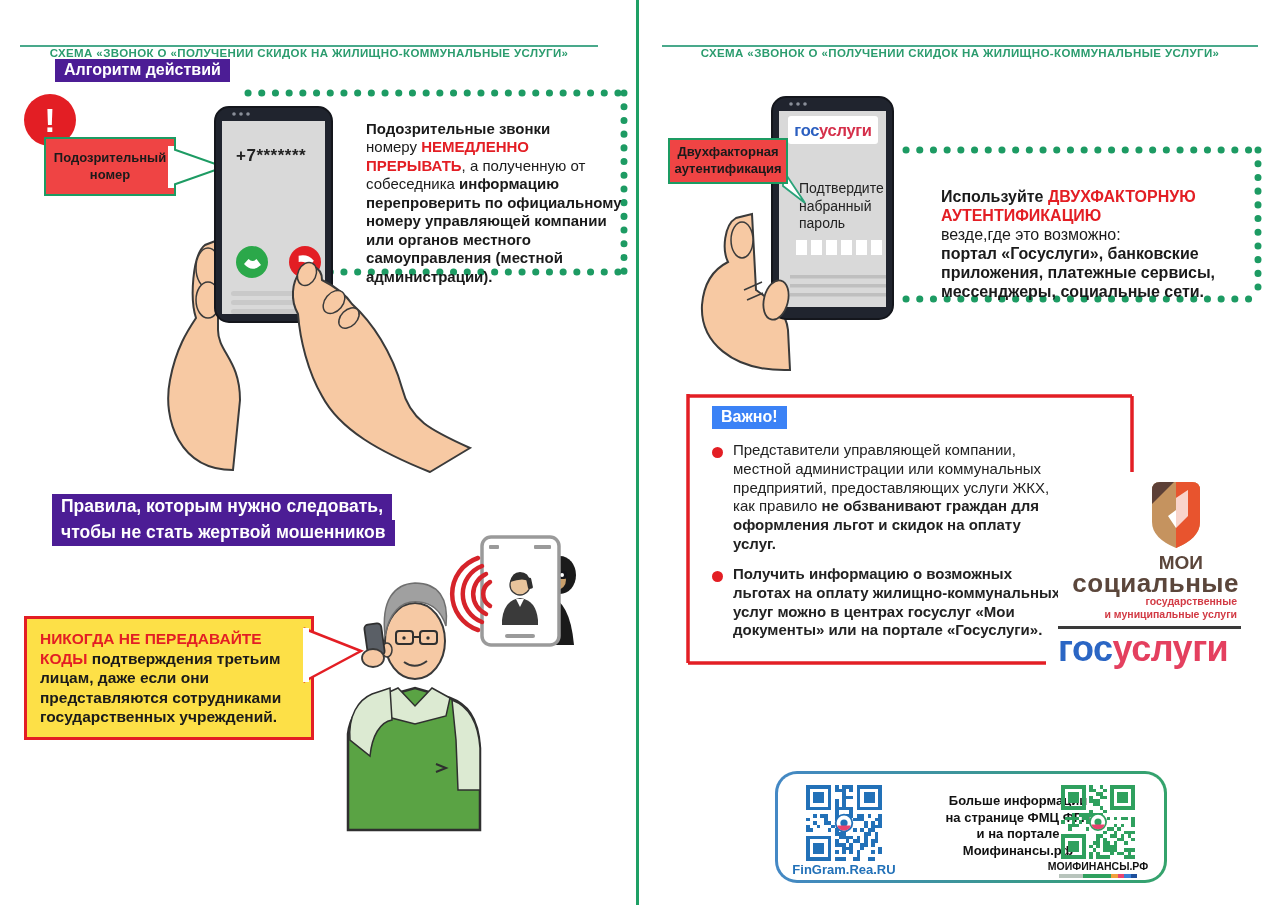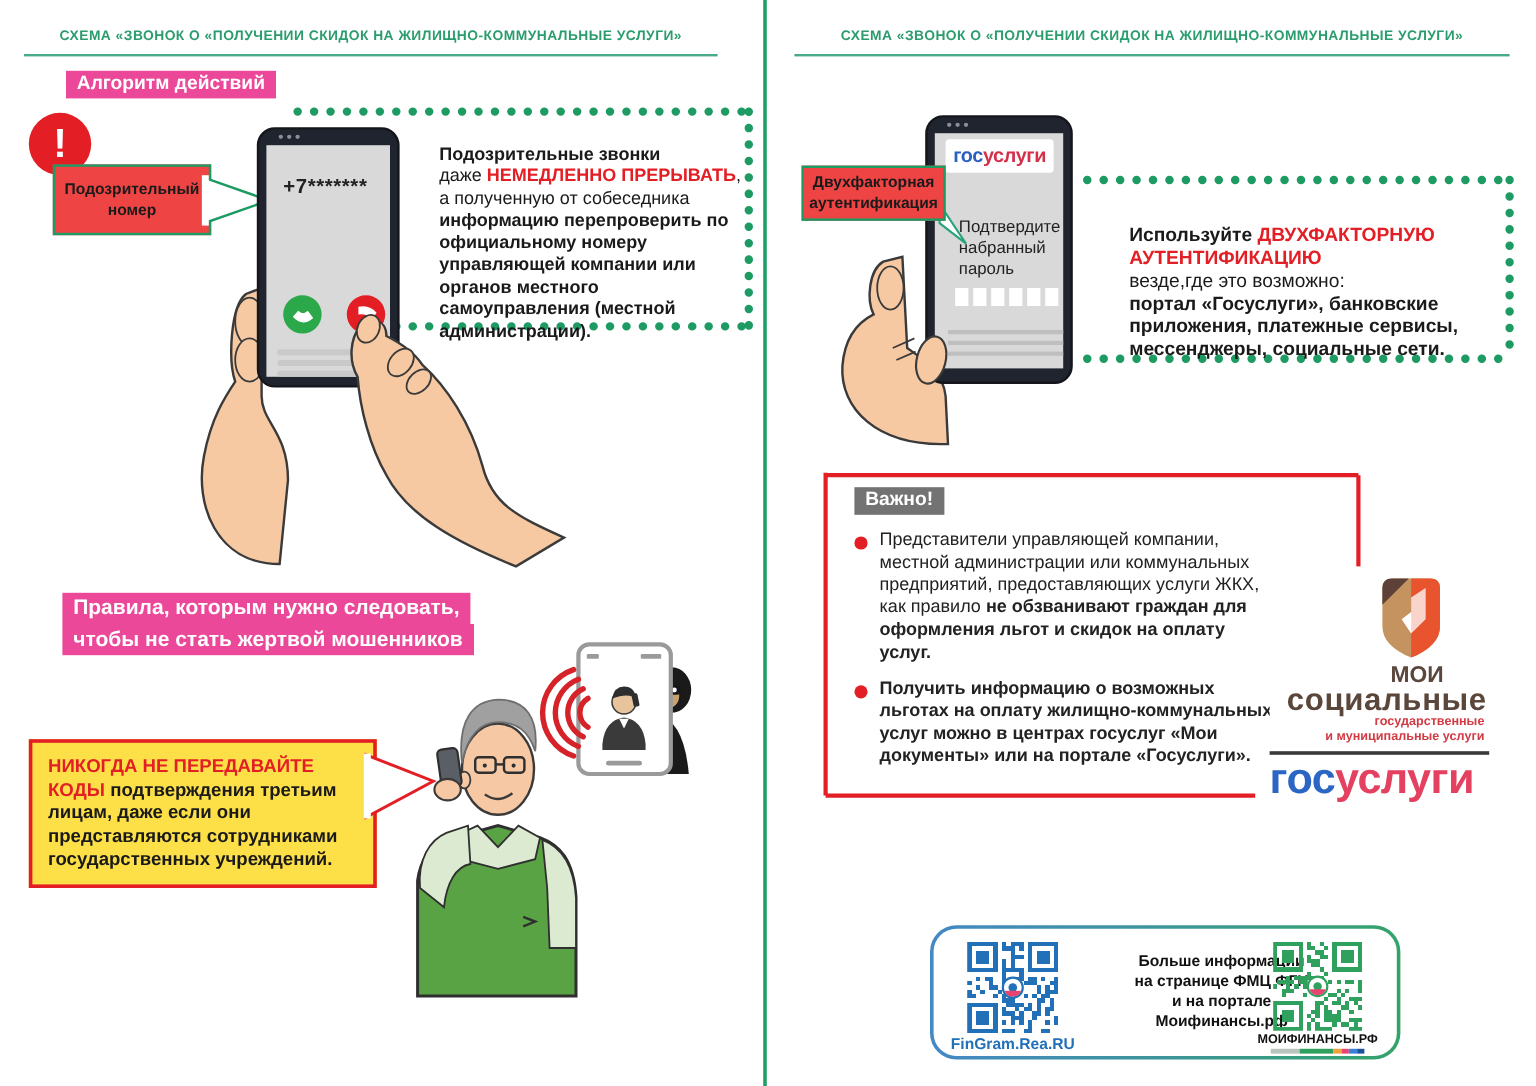--- a/index.html
+++ b/index.html
@@ -1,31 +1,31 @@
 <!DOCTYPE html>
 <html><head>
 <meta charset="utf-8">
 <style>
   html,body{margin:0;padding:0;background:#ffffff;}
   .page{position:relative;width:1280px;height:905px;background:#fff;overflow:hidden;
         font-family:"Liberation Sans", sans-serif;}
   .abs{position:absolute;}
   .b{font-weight:bold;}
   .prewrap{white-space:pre-line;}
-  .panel-title{color:#2b9c6e;font-weight:bold;font-size:11.5px;letter-spacing:.4px;text-align:center;}
+  .panel-title{color:#2b9c6e;font-weight:bold;font-size:11.5px;letter-spacing:.4px;text-align:center;margin-top:23px;}
   .title-rule{height:2px;background:#49a98b;}
-  .gbadge{background:#ec4899;color:#fff;font-weight:bold;display:inline-block;padding:2px 9px 3px;}
+  .gbadge{background:#4c1d95;color:#fff;font-weight:bold;display:inline-block;padding:2px 9px 3px;}
   .divider{position:absolute;left:636px;top:0;width:3px;height:905px;background:#1ea065;}
   .advice{font-size:15px;line-height:18.5px;color:#1a1a1a;}
   .advice .red{color:#e31e24;font-weight:bold;}
   .labelbox{background:#ef4444;border:2px solid #1d9b63;font-size:13px;font-weight:bold;color:#1a1a1a;
             display:flex;align-items:center;justify-content:center;text-align:center;line-height:1.3;}
   .redbox{background:#fde047;border:3px solid #e31e24;font-size:15.5px;line-height:19.5px;font-weight:bold;color:#1a1a1a;}
   .redbox .red{color:#e31e24;}
-  .vbadge{background:#737373;color:#fff;font-weight:bold;font-size:16px;display:inline-block;padding:2px 9px 3px;}
+  .vbadge{background:#3b82f6;color:#fff;font-weight:bold;font-size:16px;display:inline-block;padding:2px 9px 3px;}
   .bullet-dot{width:11px;height:11px;border-radius:50%;background:#e31e24;}
   .btext{font-size:15px;line-height:18.8px;color:#222;}
   .pwbox{width:11px;height:15px;background:#fff;display:inline-block;margin-right:4px;}
   .qrfoot{position:absolute;left:775px;top:771px;width:392px;height:112px;border-radius:22px;
           background:linear-gradient(90deg,#4488c5,#34a36b);padding:0;}
   .qrfoot-inner{position:absolute;left:3px;top:3px;right:3px;bottom:3px;background:#fff;border-radius:19px;}
   .footer-text{font-size:13px;font-weight:bold;color:#111;text-align:center;line-height:16.5px;}
   .colorbar{display:flex;height:4px;width:78px;}
   .colorbar div{height:100%;}
   .moi-line1{color:#5b463b;font-weight:bold;font-size:19px;text-align:right;padding-right:42px;line-height:17px;}
@@ -48,21 +48,21 @@
       <span class="gbadge" style="font-size:16px;">Алгоритм действий</span>
     </div>
 
     <svg class="abs" style="left:230px;top:80px;" width="410" height="210" viewBox="230 80 410 210">
       <line x1="248" y1="93" x2="624" y2="93" stroke="#1d9b63" stroke-width="7" stroke-linecap="round" stroke-dasharray="0.1 13.6"></line>
       <line x1="624" y1="93" x2="624" y2="272" stroke="#1d9b63" stroke-width="7" stroke-linecap="round" stroke-dasharray="0.1 13.6"></line>
       <line x1="248" y1="272" x2="624" y2="272" stroke="#1d9b63" stroke-width="7" stroke-linecap="round" stroke-dasharray="0.1 13.6"></line>
     </svg>
     <div class="abs advice prewrap" style="left:366px;top:101px;width:262px;">
       <span class="b">Подозрительные звонки
-</span><span>даже </span><span class="red">НЕМЕДЛЕННО ПРЕРЫВАТЬ</span><span>, а полученную от собеседника </span><span class="b">информацию перепроверить по официальному номеру управляющей компании или органов местного самоуправления (местной администрации).</span>
+</span><span>номеру </span><span class="red">НЕМЕДЛЕННО ПРЕРЫВАТЬ</span><span>, а полученную от собеседника </span><span class="b">информацию перепроверить по официальному номеру управляющей компании или органов местного самоуправления (местной администрации).</span>
     </div>
 
     <div class="abs" style="left:24px;top:94px;width:52px;height:52px;border-radius:50%;background:#e31e24;
          display:flex;align-items:center;justify-content:center;">
       <span style="color:#fff;font-size:34px;font-weight:bold;line-height:1;">!</span>
     </div>
 
     <div class="abs labelbox prewrap" style="left:44px;top:137px;width:128px;height:55px;">Подозрительный
 номер</div>
     <svg class="abs" style="left:168px;top:140px;" width="64" height="60" viewBox="0 0 64 60">

